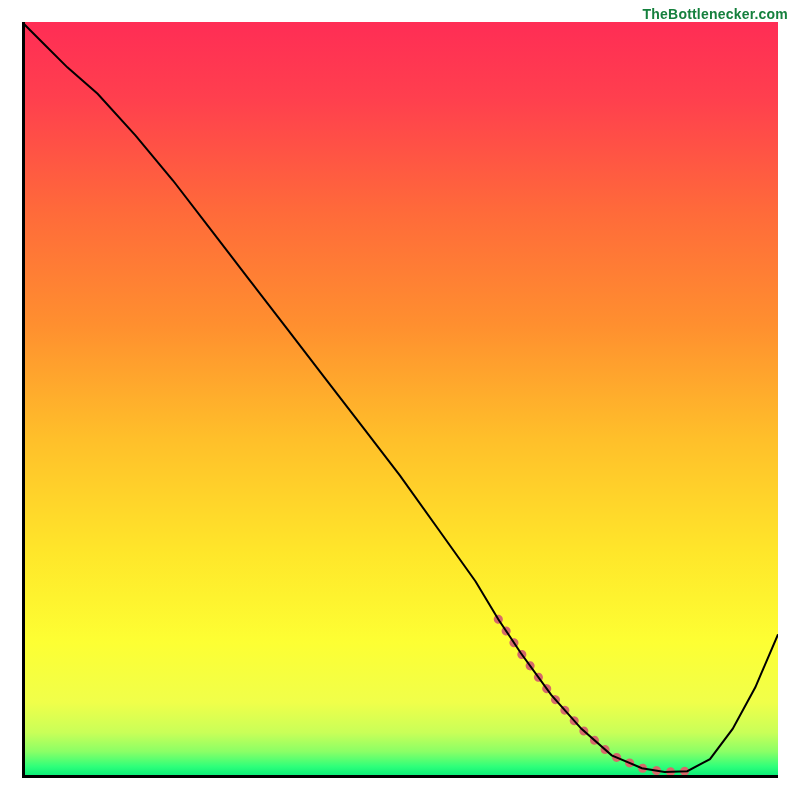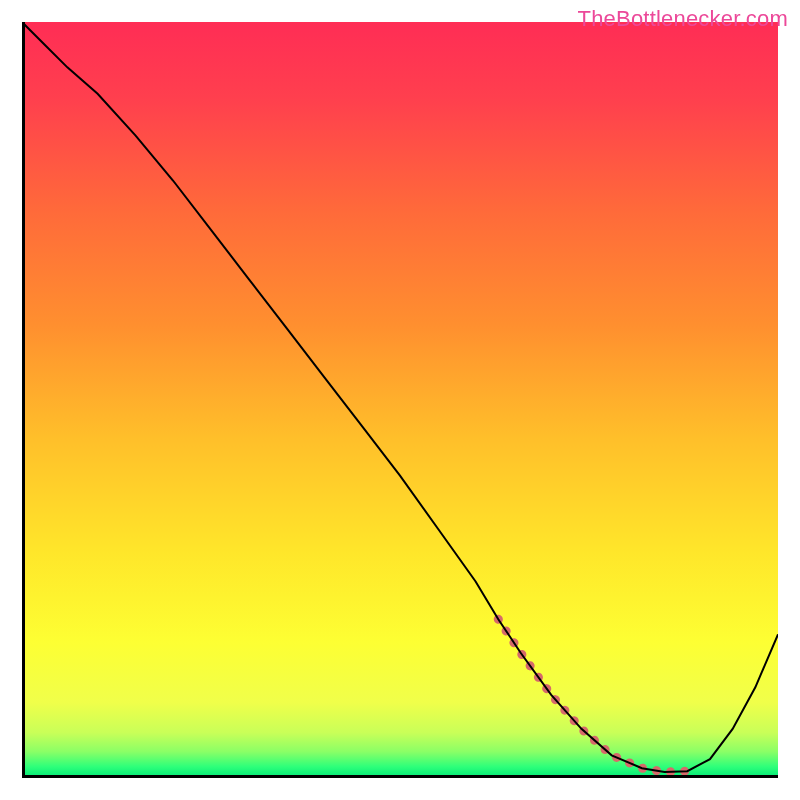--- a/index.html
+++ b/index.html
@@ -13,23 +13,23 @@
   }
   .chart-container {
     position: relative;
     width: 800px;
     height: 800px;
   }
   .attribution {
     position: absolute;
     top: 6px;
     right: 12px;
-    font-size: 22px;
-    font-weight: 400;
-    color: #ec4899;
+    font-size: 14px;
+    font-weight: 700;
+    color: #15803d;
     letter-spacing: 0.2px;
     z-index: 3;
   }
   .plot-area {
     position: absolute;
     left: 22px;
     top: 22px;
     width: 756px;
     height: 756px;
     box-sizing: border-box;

